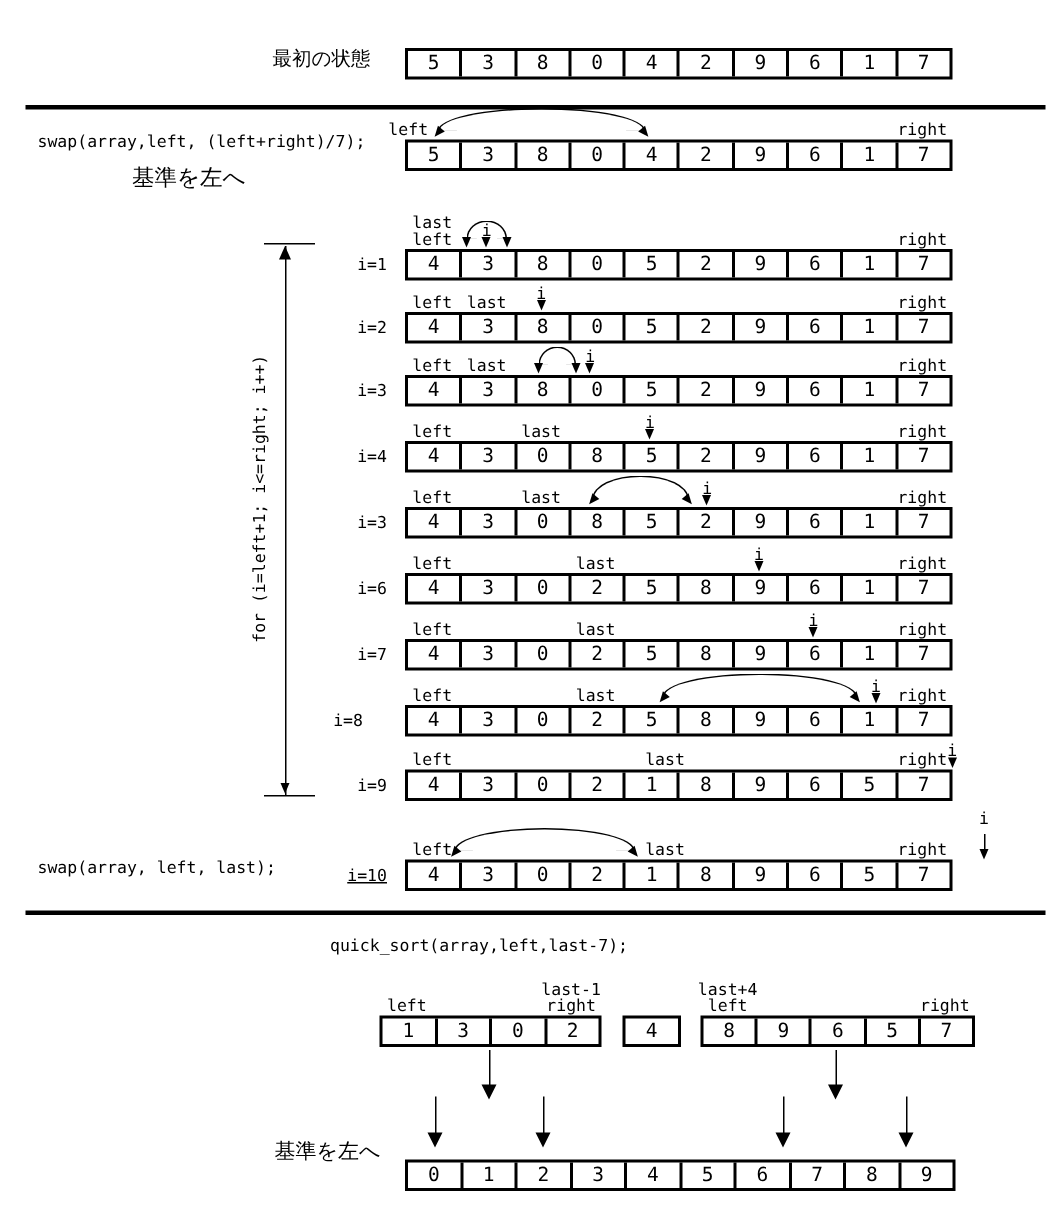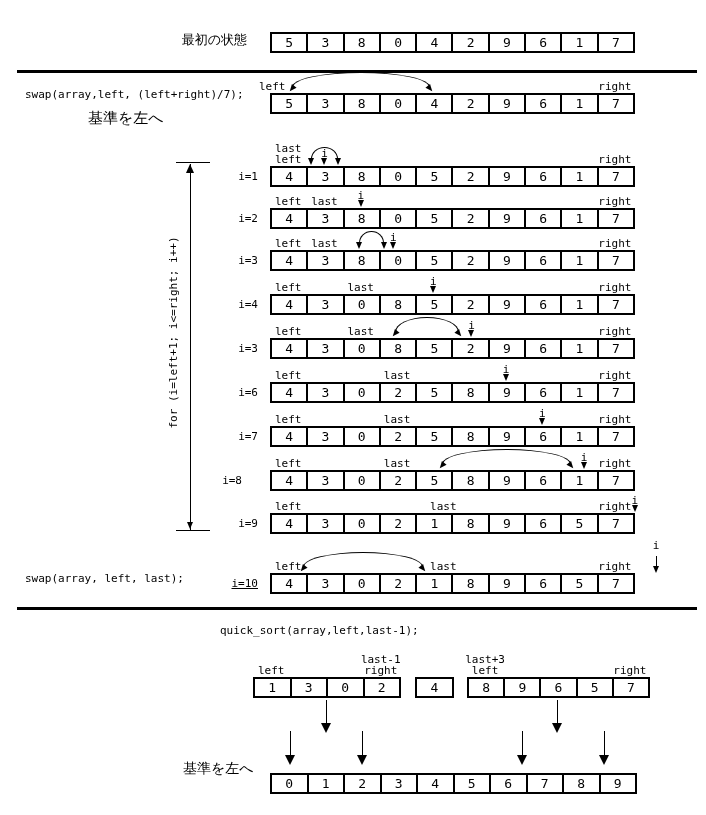--- a/index.html
+++ b/index.html
@@ -43,21 +43,21 @@
   <div class="hbar" style="top:530px;"></div>
   <div class="vline"></div>
   <div class="tri-up" style="left:186px;top:164px;"></div>
   <div class="tri-down" style="left:187px;top:522px;"></div>
   <div class="code" style="left:43px;top:326px;width:260px;text-align:center;transform:rotate(-90deg);">for (i=left+1; i&lt;=right; i++)</div>
 
   <div class="code" style="left:25px;top:572px;">swap(array, left, last);</div>
 
   <div class="hr" style="top:607px;"></div>
 
-  <div class="code" style="left:220px;top:624px;">quick_sort(array,left,last-1);</div>
+  <div class="code" style="left:220px;top:624px;">quick_sort(array,left,last-7);</div>
 
   <div class="jp" style="left:183px;top:760px;font-size:14px;">基準を左へ</div>
 
 <div class="cellrow" style="left: 270px; top: 32px; width: 365px;">
       <div class="cell">5</div>
       <div class="cell">3</div>
       <div class="cell">8</div>
       <div class="cell">0</div>
       <div class="cell">4</div>
       <div class="cell">2</div>
@@ -291,21 +291,21 @@
     <div class="cellrow" style="left: 415px; top: 677px; width: 39px;">
       <div class="cell">4</div>
     </div>
     <div class="cellrow" style="left: 467px; top: 677px; width: 183px;">
       <div class="cell">8</div>
       <div class="cell">9</div>
       <div class="cell">6</div>
       <div class="cell">5</div>
       <div class="cell">7</div>
     </div>
-    <div class="ptr" style="left: 425.1px; top: 654px;">last+3</div>
+    <div class="ptr" style="left: 425.1px; top: 654px;">last+4</div>
     <div class="ptr" style="left: 425.1px; top: 665px;">left</div>
     <div class="ptr" style="left: 569.9px; top: 665px;">right</div>
     <div class="cellrow" style="left: 270px; top: 773px; width: 367px;">
       <div class="cell">0</div>
       <div class="cell">1</div>
       <div class="cell">2</div>
       <div class="cell">3</div>
       <div class="cell">4</div>
       <div class="cell">5</div>
       <div class="cell">6</div>

